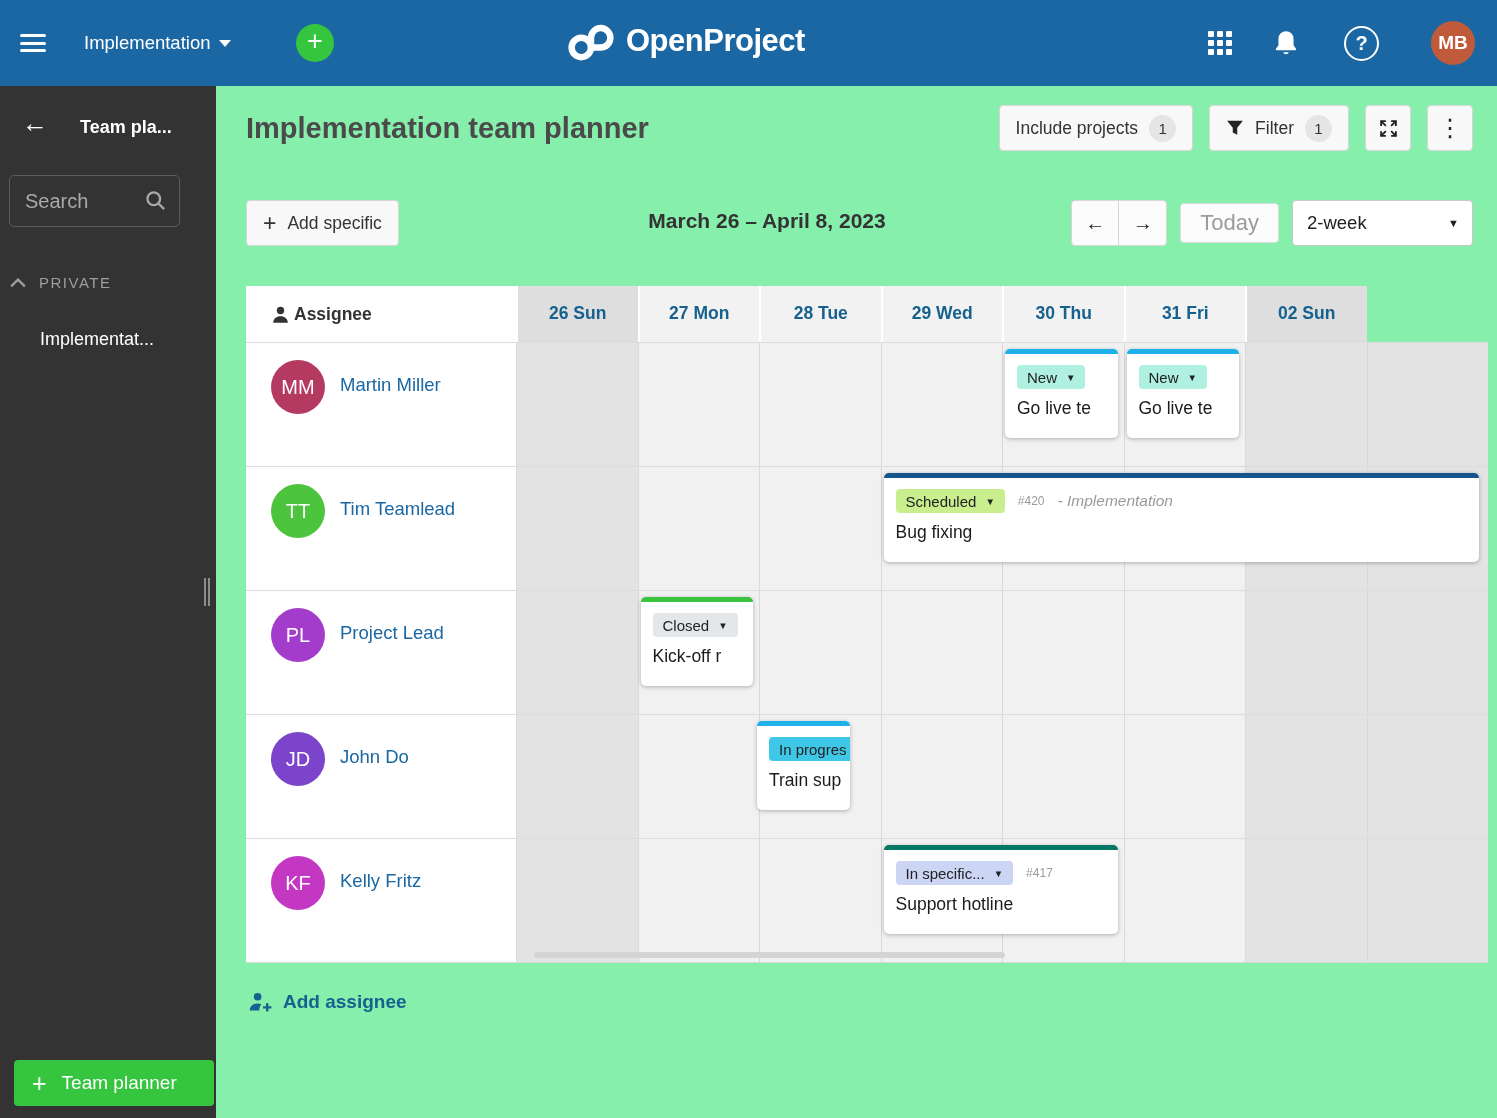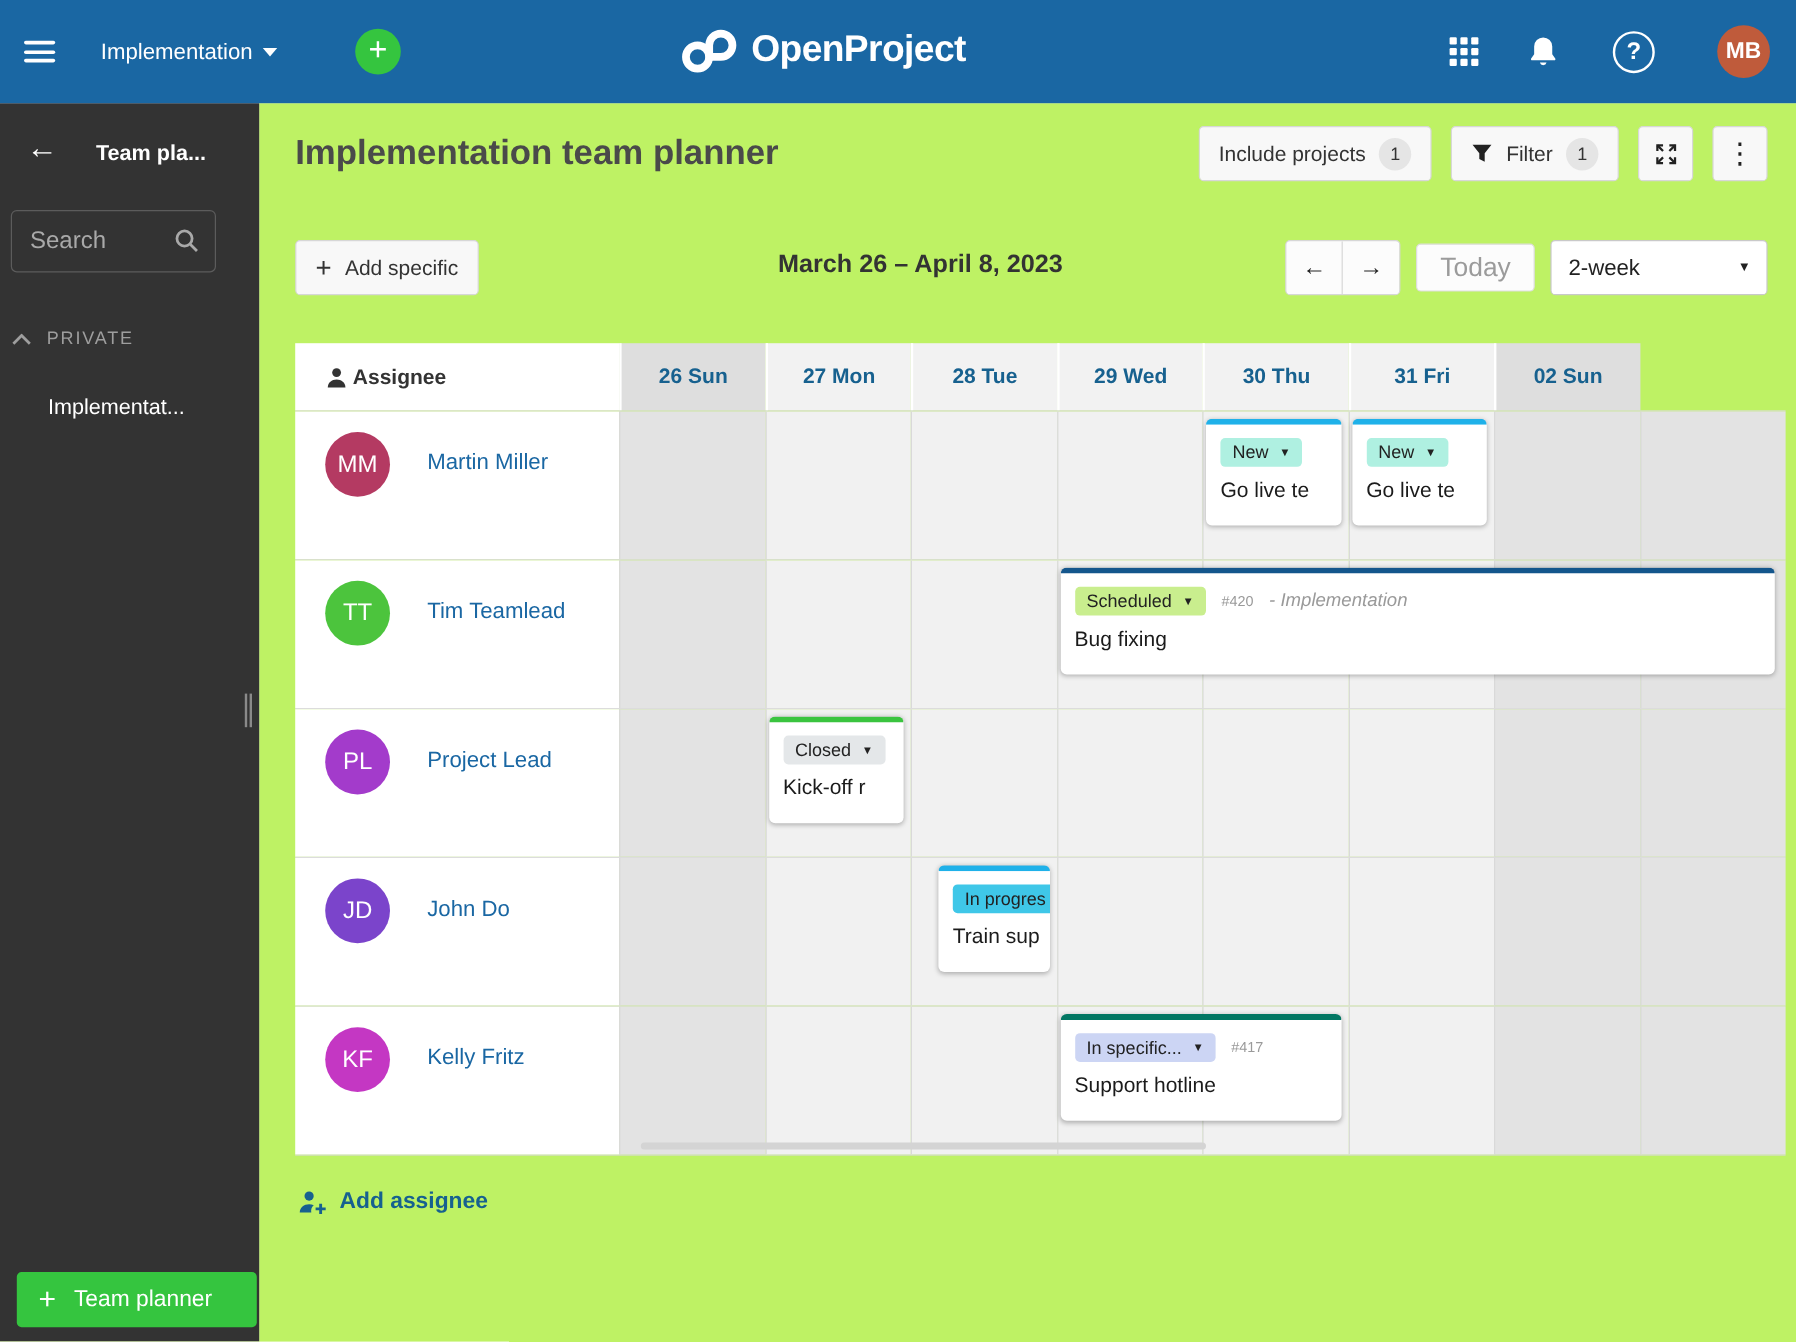--- a/index.html
+++ b/index.html
@@ -45,21 +45,21 @@
   .side-section { position:absolute; left:10px; top:188px; display:flex; align-items:center; gap:13px; cursor:pointer; }
   .side-section .lbl { color:#9E9E9E; font-size:15px; letter-spacing:1.5px; }
   .side-item { position:absolute; left:40px; top:243px; color:#fff; font-size:18px; cursor:pointer; }
   .resize-handle { position:absolute; left:204px; top:578px; height:28px; width:8px; display:flex; gap:2px; cursor:col-resize; z-index:25; }
   .resize-handle i { width:2px; height:28px; background:#8a8a8a; }
   .side-new-btn { position:absolute; left:14px; top:974px; width:200px; height:46px; background:#35C53F; border:none;
     border-radius:4px; color:#fff; font-size:19px; display:flex; align-items:center; gap:15px; padding-left:18px;
     cursor:pointer; font-family:inherit; }
   .side-new-btn .plus { font-size:25px; font-weight:400; }
   
-  .main { position:absolute; left:216px; top:86px; width:1281px; height:1032px; background:#bef264; }
+  .main { position:absolute; left:216px; top:86px; width:1281px; height:1032px; background:#86efac; }
   .page-header { position:absolute; left:30px; right:24px; top:14px; height:56px; display:flex; align-items:center; }
   .page-title { font-size:29px; font-weight:700; color:#4A4A4A; }
   .ph-buttons { margin-left:auto; display:flex; align-items:flex-end; gap:16px; }
   .btn-light { background:#F8F8F8; border:1px solid #D7D7D7; border-radius:4px; height:46px;
     display:inline-flex; align-items:center; gap:11px; padding:0 16px; font-size:17.5px; color:#333;
     cursor:pointer; font-family:inherit; }
   .btn-square { width:46px; justify-content:center; padding:0; }
   .count-badge { background:#E5E5E5; border-radius:50%; width:27px; height:27px; font-size:15px;
     display:inline-flex; align-items:center; justify-content:center; color:#333; }
   .kebab { font-size:24px; color:#222; letter-spacing:0; }
@@ -79,21 +79,21 @@
   
   .calendar { position:absolute; left:30px; top:200px; width:1242px; height:678px; }
   .cal-header { display:flex; height:56px; }
   .assignee-header { width:270px; flex:none; background:#fff; display:flex; align-items:center; gap:4px;
     padding-left:25px; font-size:17.5px; font-weight:700; color:#333; }
   .day-header { width:121.5px; flex:none; background:#F2F2F2; border-left:2px solid #fff;
     font-size:17.5px; font-weight:700; color:#17618F; text-align:center; line-height:54px; }
   .day-header.weekend { background:#DEDEDE; }
   .cal-body { border-bottom:1px solid #D9D9D9; }
   .cal-row { position:relative; display:flex; height:124px; border-top:1px solid #DCDCDC; }
-  .assignee-cell { width:270px; flex:none; background:#fff; display:flex; align-items:flex-start; gap:31px;
+  .assignee-cell { width:270px; flex:none; background:#fff; display:flex; align-items:flex-start; gap:15px;
     padding:17px 0 0 25px; }
   .avatar { width:54px; height:54px; border-radius:50%; color:#fff; font-size:20px; text-align:center;
     line-height:54px; flex:none; }
   .assignee-name { font-size:18.5px; color:#1A67A3; margin-top:14px; cursor:pointer; }
   .day-cell { width:121.5px; flex:none; background:#F1F1F1; border-left:1px solid #D9D9D9; }
   .day-cell.weekend { background:#E3E3E3; }
   .cal-row .day-cell:last-child { border-right:1px solid #D9D9D9; }
   .wp-card { position:absolute; top:6px; height:89px; background:#fff; border-radius:5px;
     border-top:5px solid #999; box-shadow:0 1px 4px rgba(0,0,0,0.28); padding:11px 12px 0 12px;
     overflow:hidden; cursor:pointer; z-index:5; }
@@ -333,21 +333,21 @@
             <div class="assignee-name">John Do</div>
           </div>
           <div class="day-cell weekend"></div>
           <div class="day-cell"></div>
           <div class="day-cell"></div>
           <div class="day-cell"></div>
           <div class="day-cell"></div>
           <div class="day-cell"></div>
           <div class="day-cell weekend"></div>
           <div class="day-cell weekend"></div>
-          <div class="wp-card" style="left: 536px; width: 93px; border-top-color: rgb(31, 177, 233);">
+          <div class="wp-card" style="left: 511px; width: 93px; border-top-color: rgb(31, 177, 233);">
             <div class="card-line">
               <div class="badge" style="background: rgb(63, 199, 232);">
                 <span>In progres</span>
               </div>
             </div>
             <div class="card-title">Train sup</div>
           </div>
         </div>
         <div class="cal-row">
           <div class="assignee-cell">

